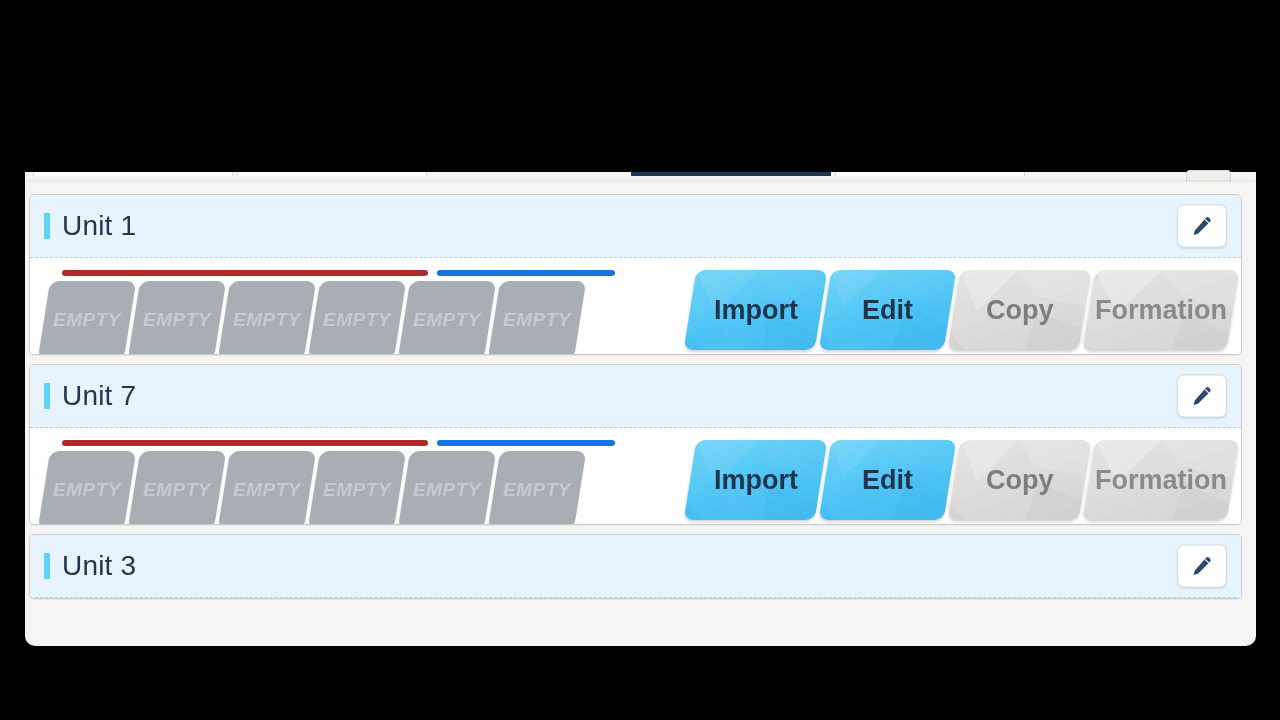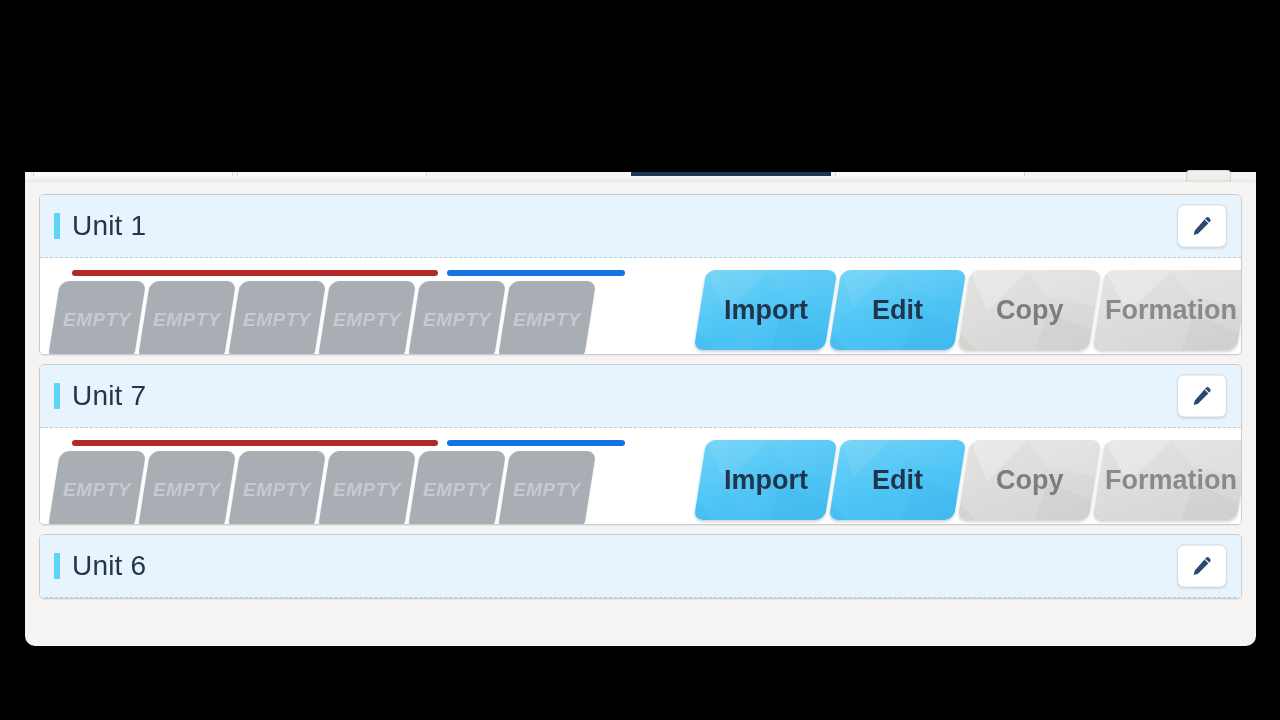--- a/index.html
+++ b/index.html
@@ -59,21 +59,21 @@
   
   #panel {
     position: absolute;
     left: 25px;
     top: 182px;
     width: 1231px;
     height: 464px;
     background: #f5f4f2;
     border-radius: 0 0 10px 10px;
     box-shadow: 0 3px 7px rgba(0,0,0,0.35);
-    padding: 12px 14px 0 14px;
+    padding: 12px 14px 0 4px;
     overflow: hidden;
   }
 
   
   .unit-card {
     background: #ffffff;
     border: 1px solid #c9cdd2;
     border-radius: 5px;
     margin-bottom: 9px;
     overflow: hidden;
@@ -411,21 +411,21 @@
             </svg>
             <span class="act-label">Formation</span>
           </div>
         </div>
       </div>
     </div>
 
     <div class="unit-card">
       <div class="unit-header">
         <div class="unit-accent"></div>
-        <div class="unit-title">Unit 6</div>
+        <div class="unit-title">Unit 3</div>
         <div class="edit-btn">
           <span>
             <svg width="24" height="24" viewBox="0 0 24 24" aria-hidden="true">
               <path d="M3.6 20.4l4.4-1.2L20 7.2a2.1 2.1 0 0 0 0-3L19 3.2a2.1 2.1 0 0 0-3 0L4.8 15.9 3.6 20.4z" fill="#2b4a72"></path>
               <path d="M15.2 4.9l3.9 3.9" stroke="#ffffff" stroke-width="1.1" fill="none"></path>
             </svg>
           </span>
         </div>
       </div>
     </div>

